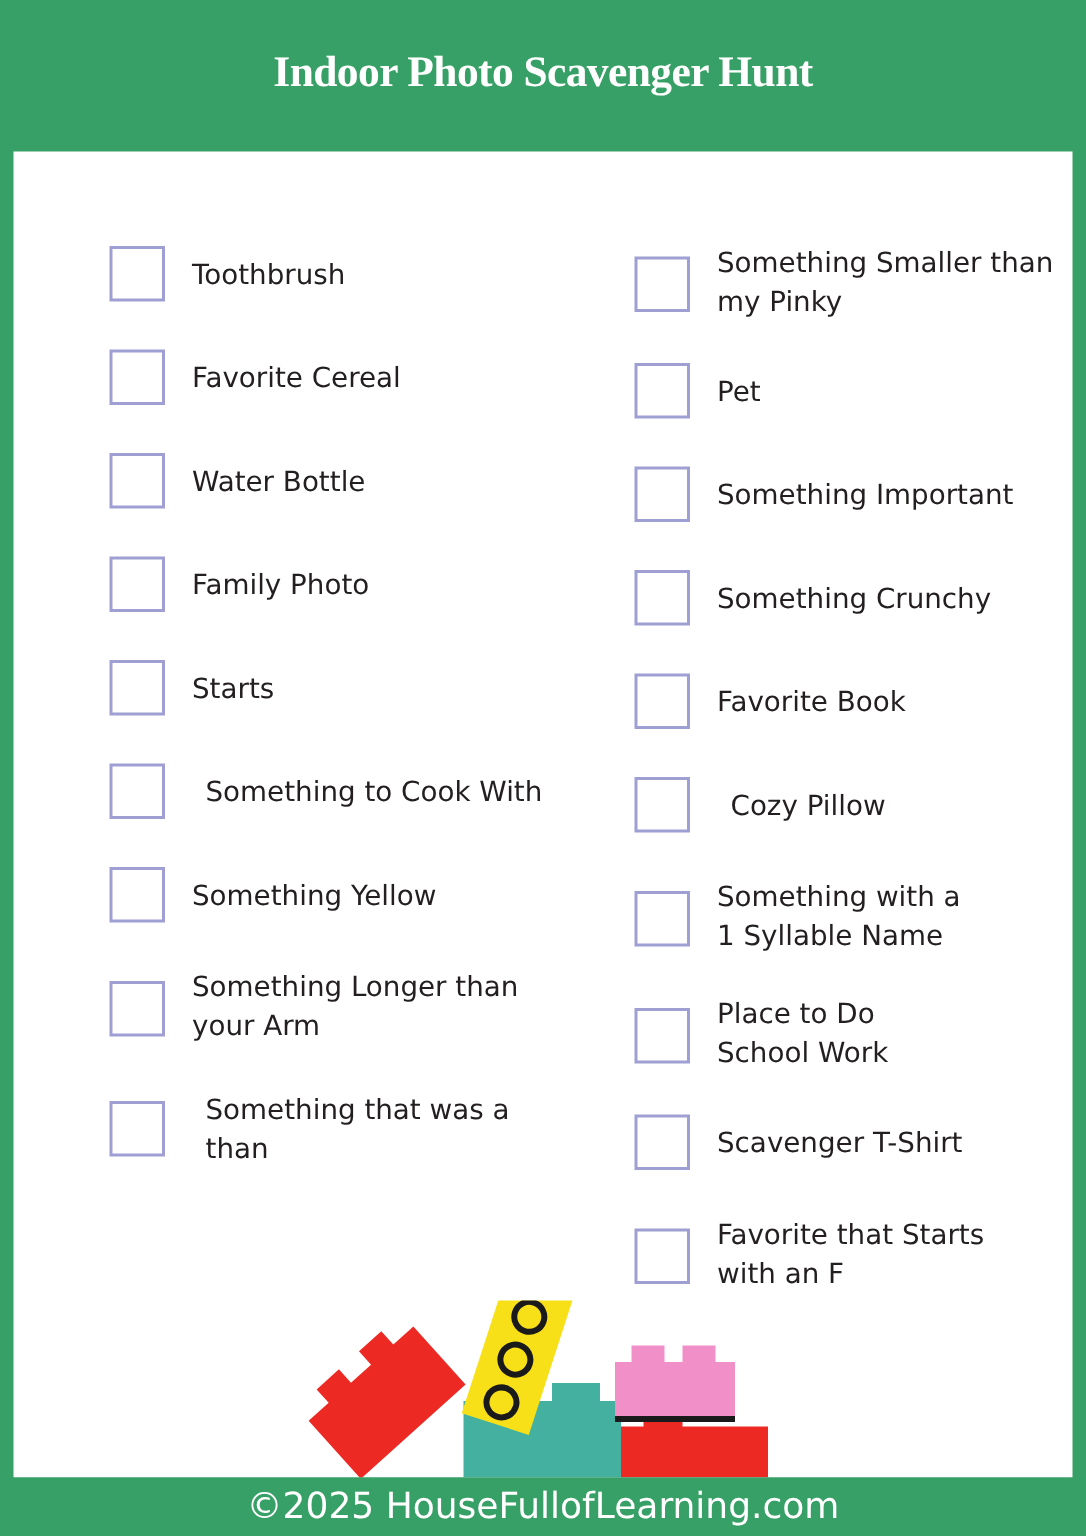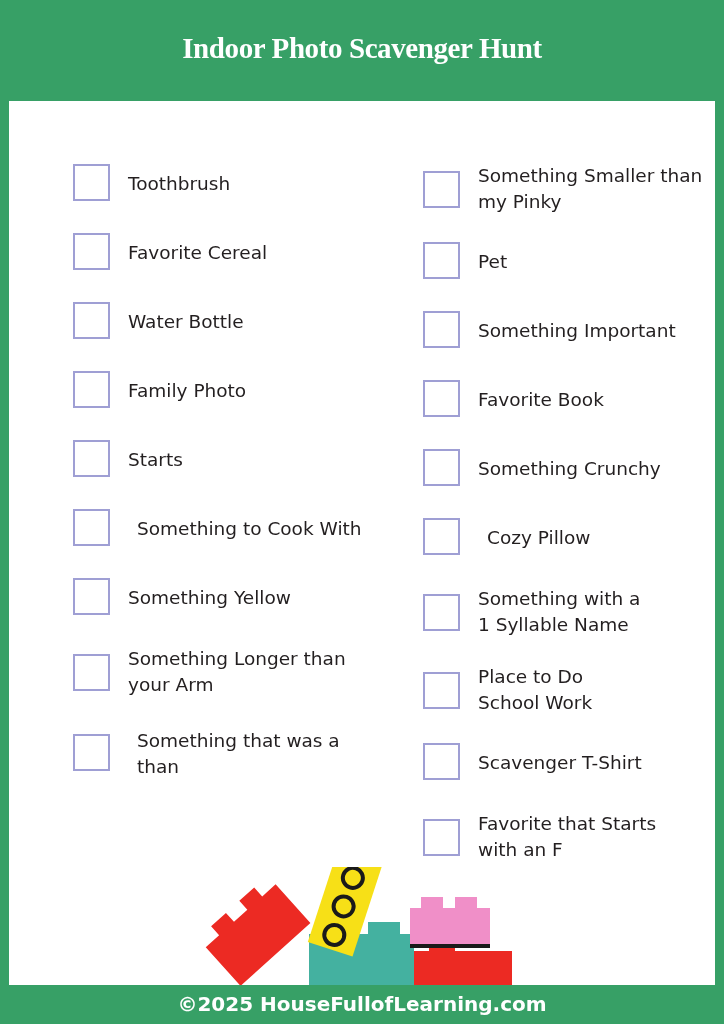--- a/index.html
+++ b/index.html
@@ -118,22 +118,22 @@
     width: 724px;
     height: 39px;
     background: #37a066;
     display: flex;
     align-items: center;
     justify-content: center;
   }
   .footer-text {
     color: #ffffff;
     font-family: "DejaVu Sans", sans-serif;
-    font-weight: bold;
-    font-size: 20px;
+    font-weight: normal;
+    font-size: 24px;
     line-height: 1;
     white-space: nowrap;
     margin-top: -1px;
   }
 </style>
 </head>
 <body>
 
 <div class="page">
 
@@ -194,25 +194,25 @@
           <div class="check-row">
             <div class="checkbox"></div>
             <div class="check-label">Pet</div>
           </div>
           <div class="check-row">
             <div class="checkbox"></div>
             <div class="check-label">Something Important</div>
           </div>
           <div class="check-row">
             <div class="checkbox"></div>
+            <div class="check-label">Something Crunchy</div>
+          </div>
+          <div class="check-row">
+            <div class="checkbox"></div>
             <div class="check-label">Favorite Book</div>
-          </div>
-          <div class="check-row">
-            <div class="checkbox"></div>
-            <div class="check-label">Something Crunchy</div>
           </div>
           <div class="check-row">
             <div class="checkbox"></div>
             <div class="check-label indented">Cozy Pillow</div>
           </div>
           <div class="check-row tight">
             <div class="checkbox"></div>
             <div class="check-label two-line">Something with a
 1 Syllable Name</div>
           </div>

